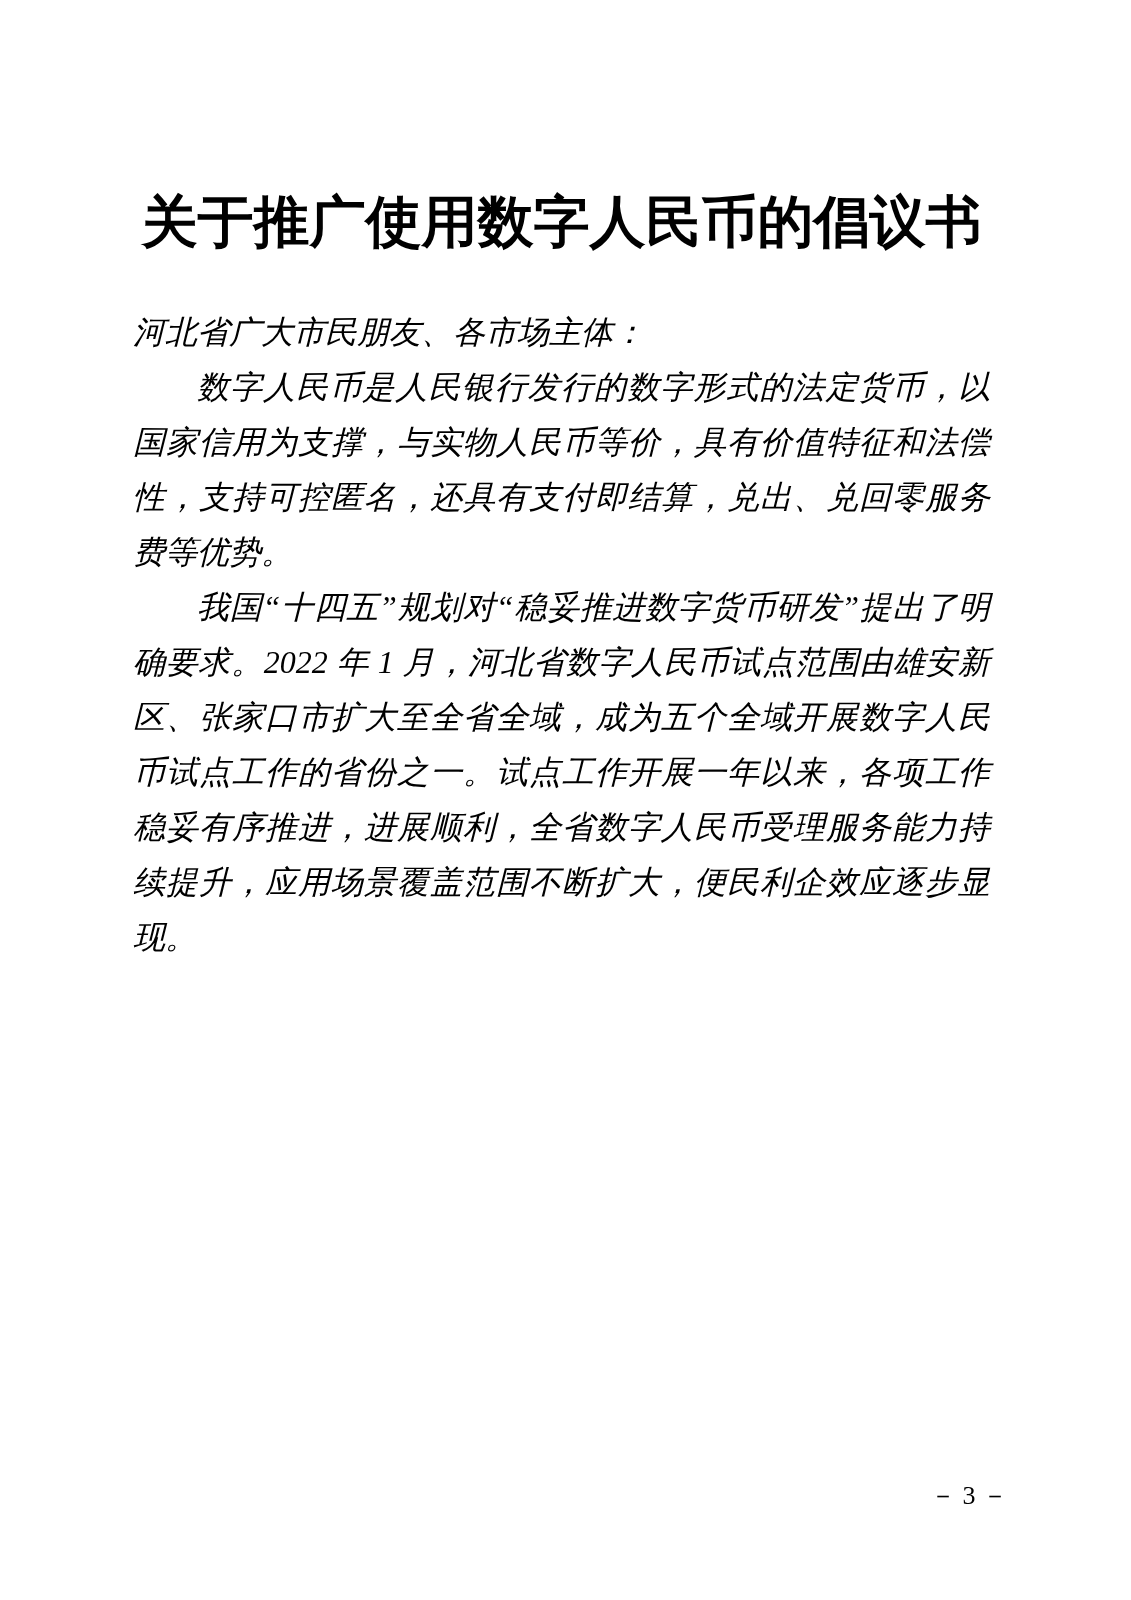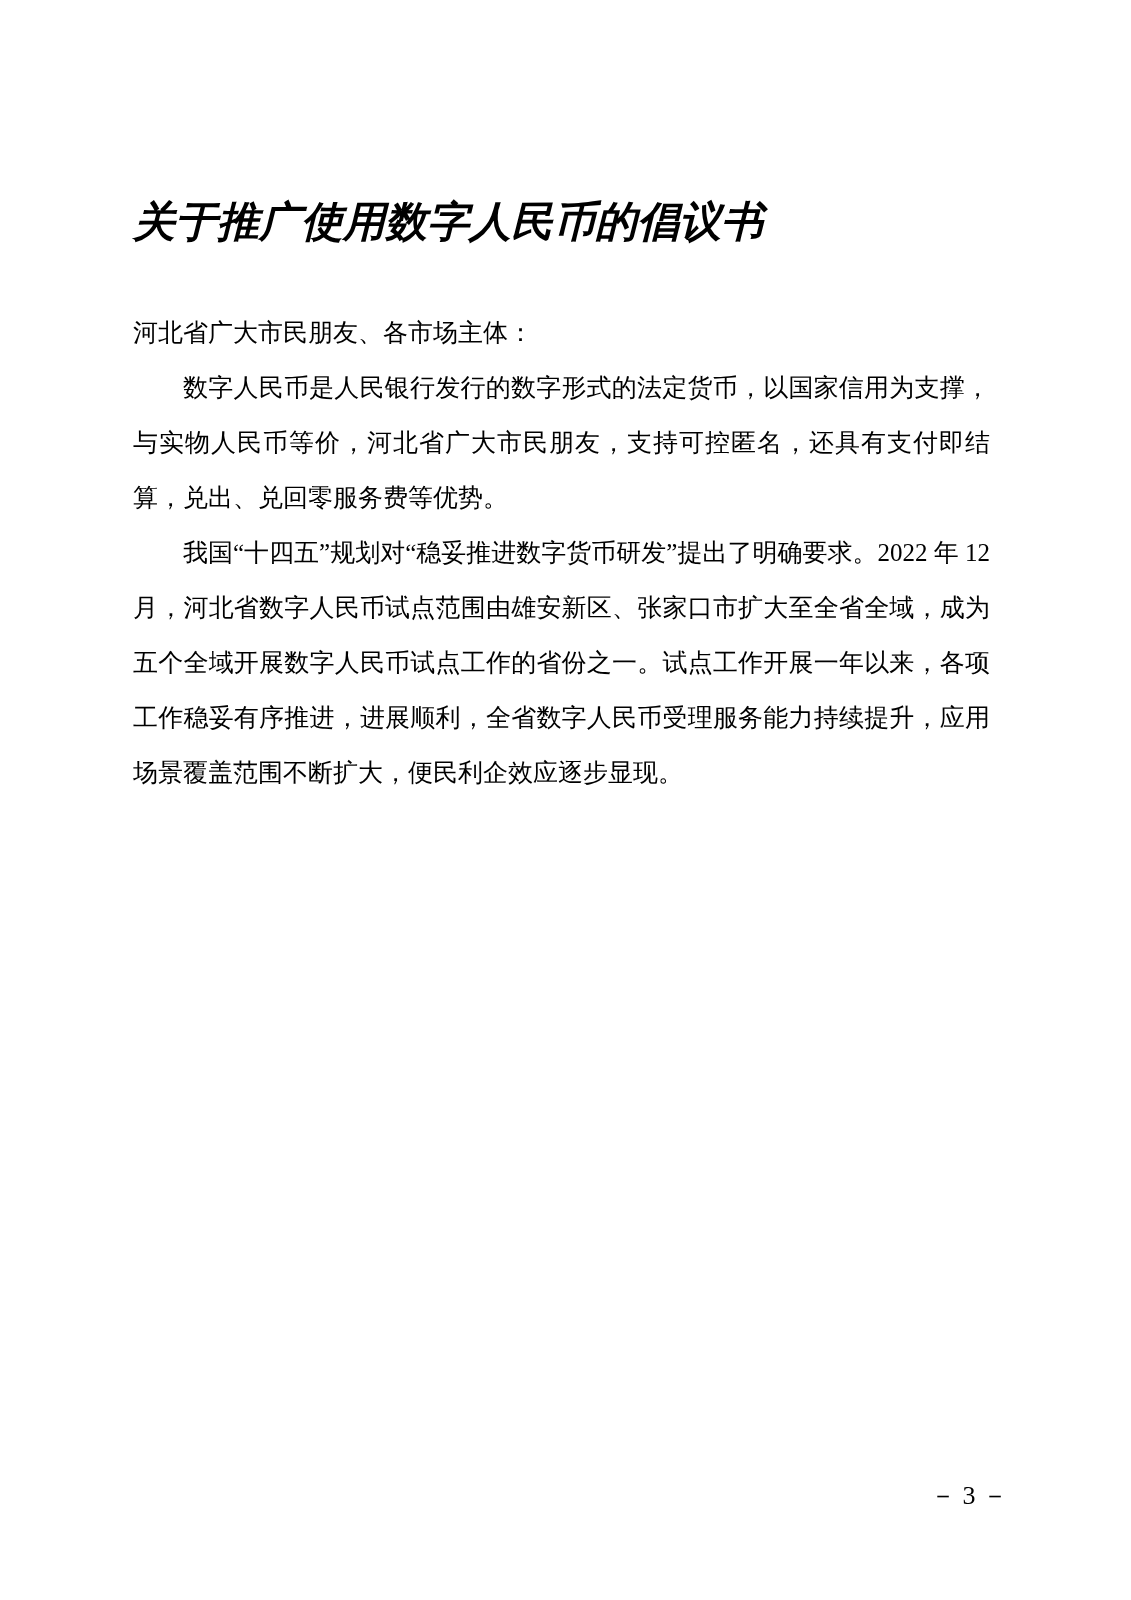--- a/index.html
+++ b/index.html
@@ -17,34 +17,35 @@
     overflow: hidden;
   }
   .content {
     position: absolute;
     left: 133px;
     top: 197px;
     width: 857px;
   }
   .doc-title {
     margin: 0 0 58px 0;
-    font-size: 42px;
+    font-size: 56px;
     line-height: 50px;
     font-weight: 700;
+    text-align: center;
     letter-spacing: 0px;
     white-space: nowrap;
-    font-style: italic;
   }
   .body-text p {
     margin: 0;
-    font-size: 25px;
+    font-size: 32px;
     line-height: 55px;
     text-align: justify;
     text-justify: inter-character;
     word-break: break-all;
+    font-style: italic;
   }
   .body-text p.indent {
     text-indent: 2em;
   }
   .page-number {
     position: absolute;
     top: 1481px;
     left: 930px;
     font-size: 26px;
     line-height: 30px;
@@ -52,18 +53,18 @@
   }
 </style>
 </head>
 <body>
 
 <div class="page">
   <div class="content">
     <h1 class="doc-title">关于推广使用数字人民币的倡议书</h1>
     <div class="body-text">
       <p>河北省广大市民朋友、各市场主体：</p>
-      <p class="indent">数字人民币是人民银行发行的数字形式的法定货币，以国家信用为支撑，与实物人民币等价，河北省广大市民朋友，支持可控匿名，还具有支付即结算，兑出、兑回零服务费等优势。</p>
-      <p class="indent">我国“十四五”规划对“稳妥推进数字货币研发”提出了明确要求。2022 年 12 月，河北省数字人民币试点范围由雄安新区、张家口市扩大至全省全域，成为五个全域开展数字人民币试点工作的省份之一。试点工作开展一年以来，各项工作稳妥有序推进，进展顺利，全省数字人民币受理服务能力持续提升，应用场景覆盖范围不断扩大，便民利企效应逐步显现。</p>
+      <p class="indent">数字人民币是人民银行发行的数字形式的法定货币，以国家信用为支撑，与实物人民币等价，具有价值特征和法偿性，支持可控匿名，还具有支付即结算，兑出、兑回零服务费等优势。</p>
+      <p class="indent">我国“十四五”规划对“稳妥推进数字货币研发”提出了明确要求。2022 年 1 月，河北省数字人民币试点范围由雄安新区、张家口市扩大至全省全域，成为五个全域开展数字人民币试点工作的省份之一。试点工作开展一年以来，各项工作稳妥有序推进，进展顺利，全省数字人民币受理服务能力持续提升，应用场景覆盖范围不断扩大，便民利企效应逐步显现。</p>
     </div>
   </div>
   <div class="page-number">－ 3 －</div>
 </div>
 
 </body></html>

